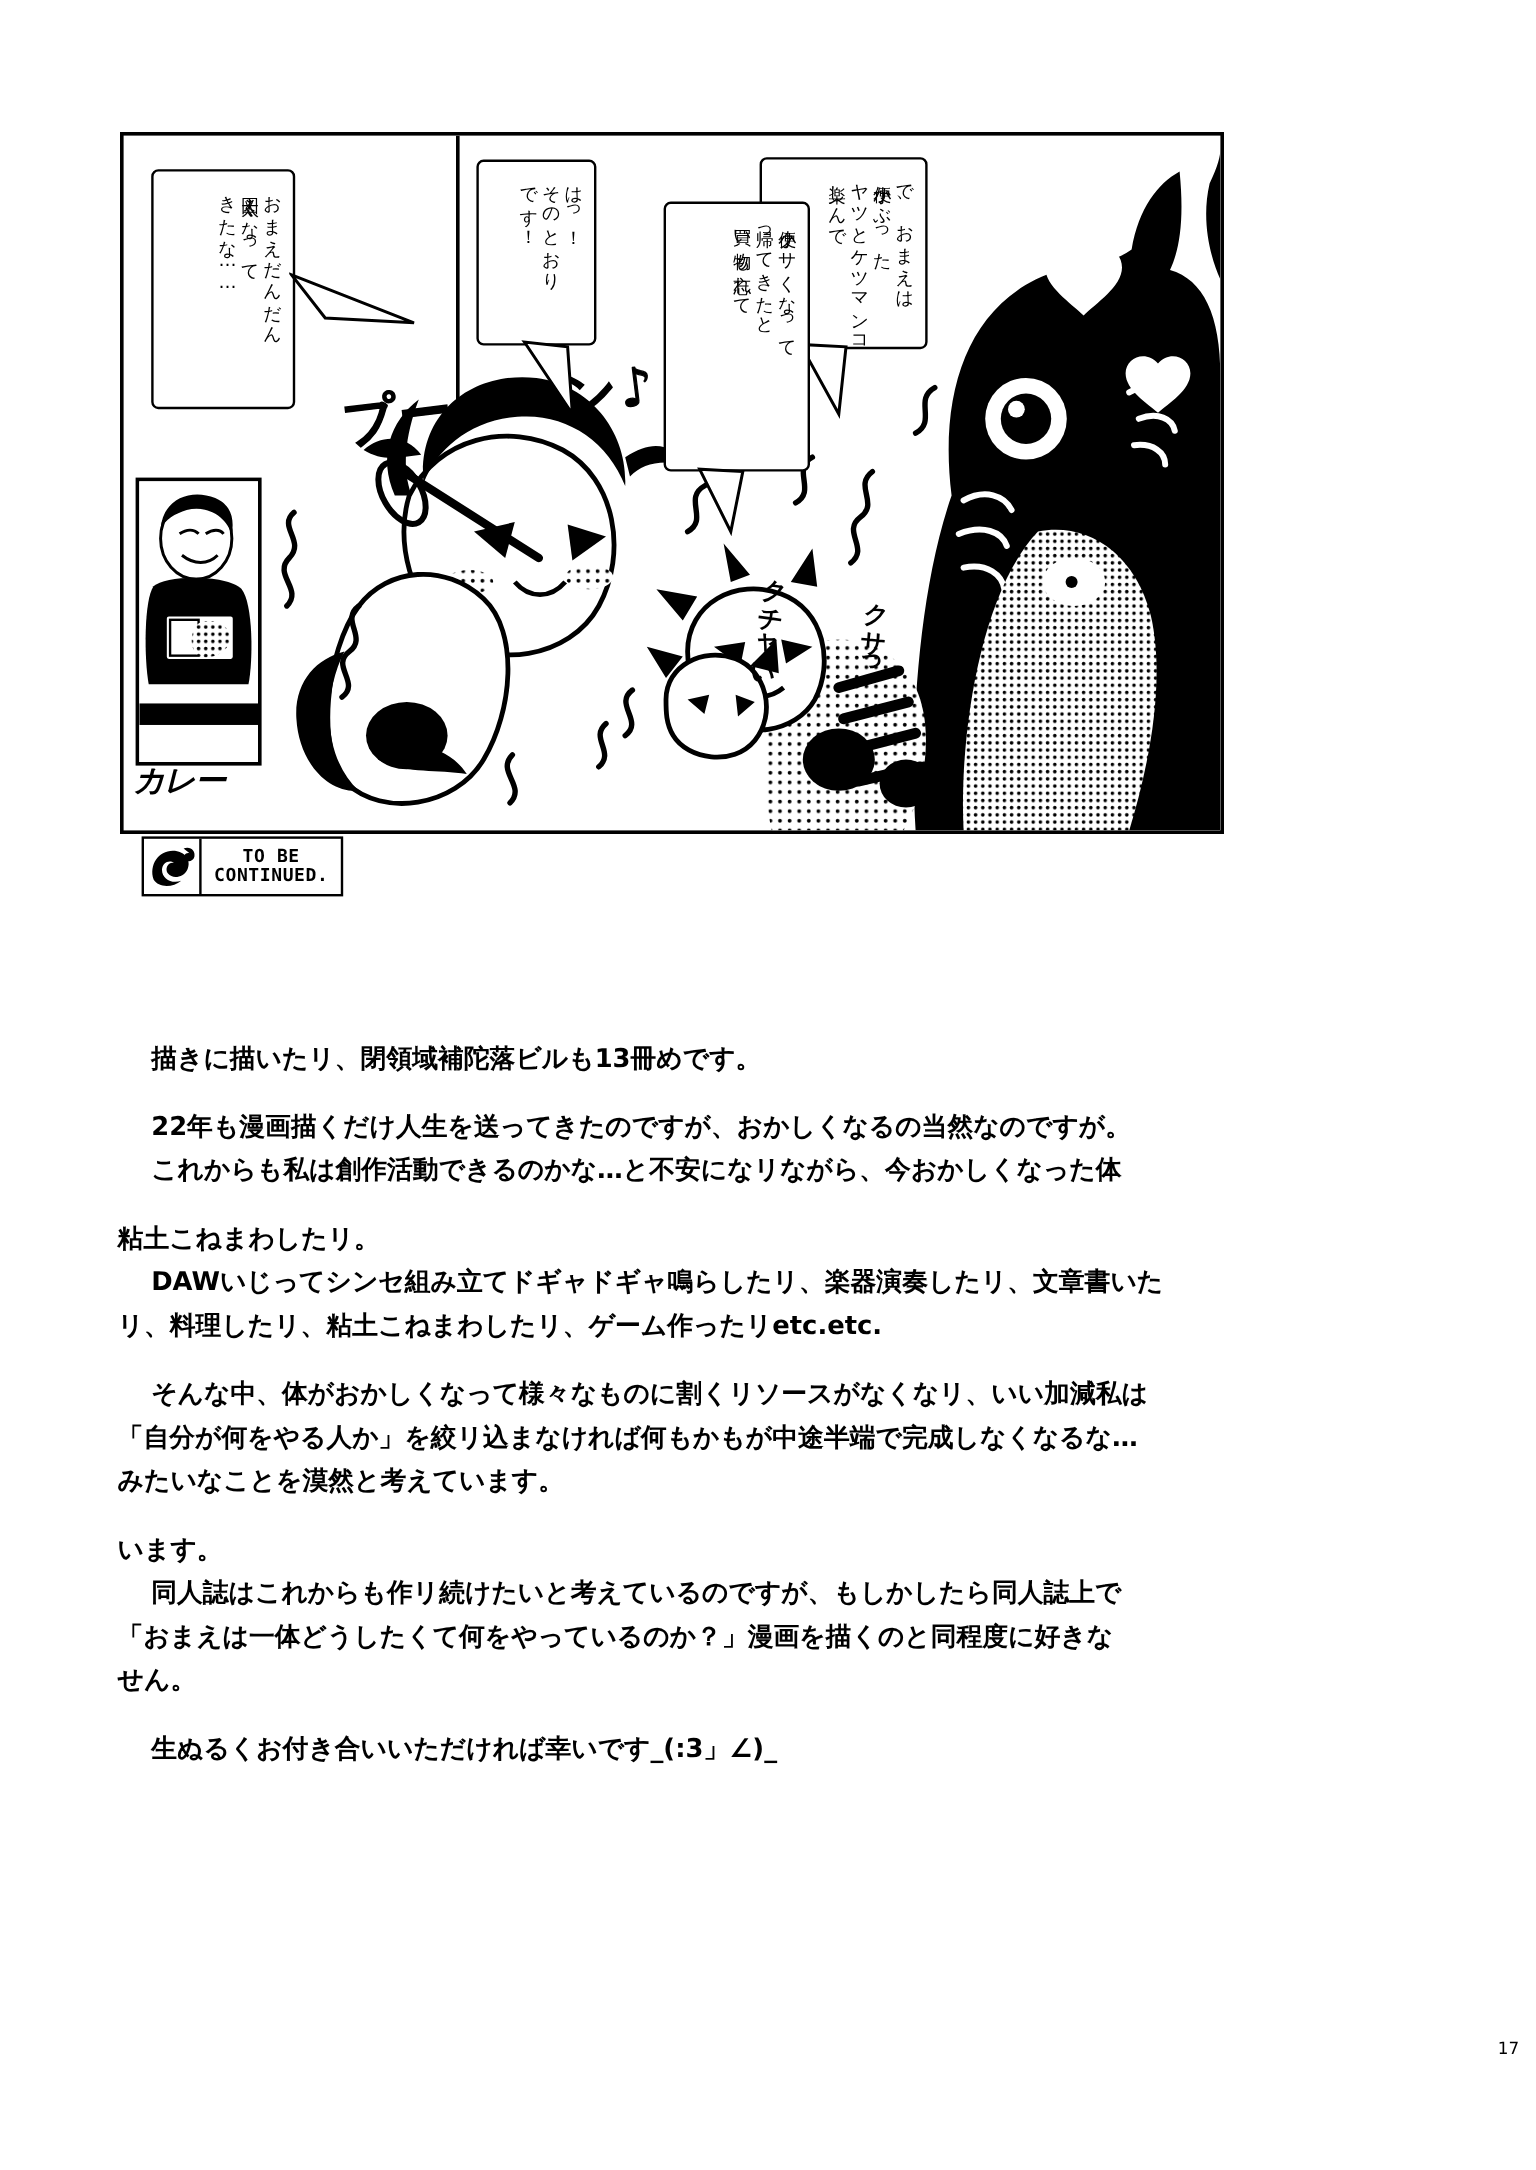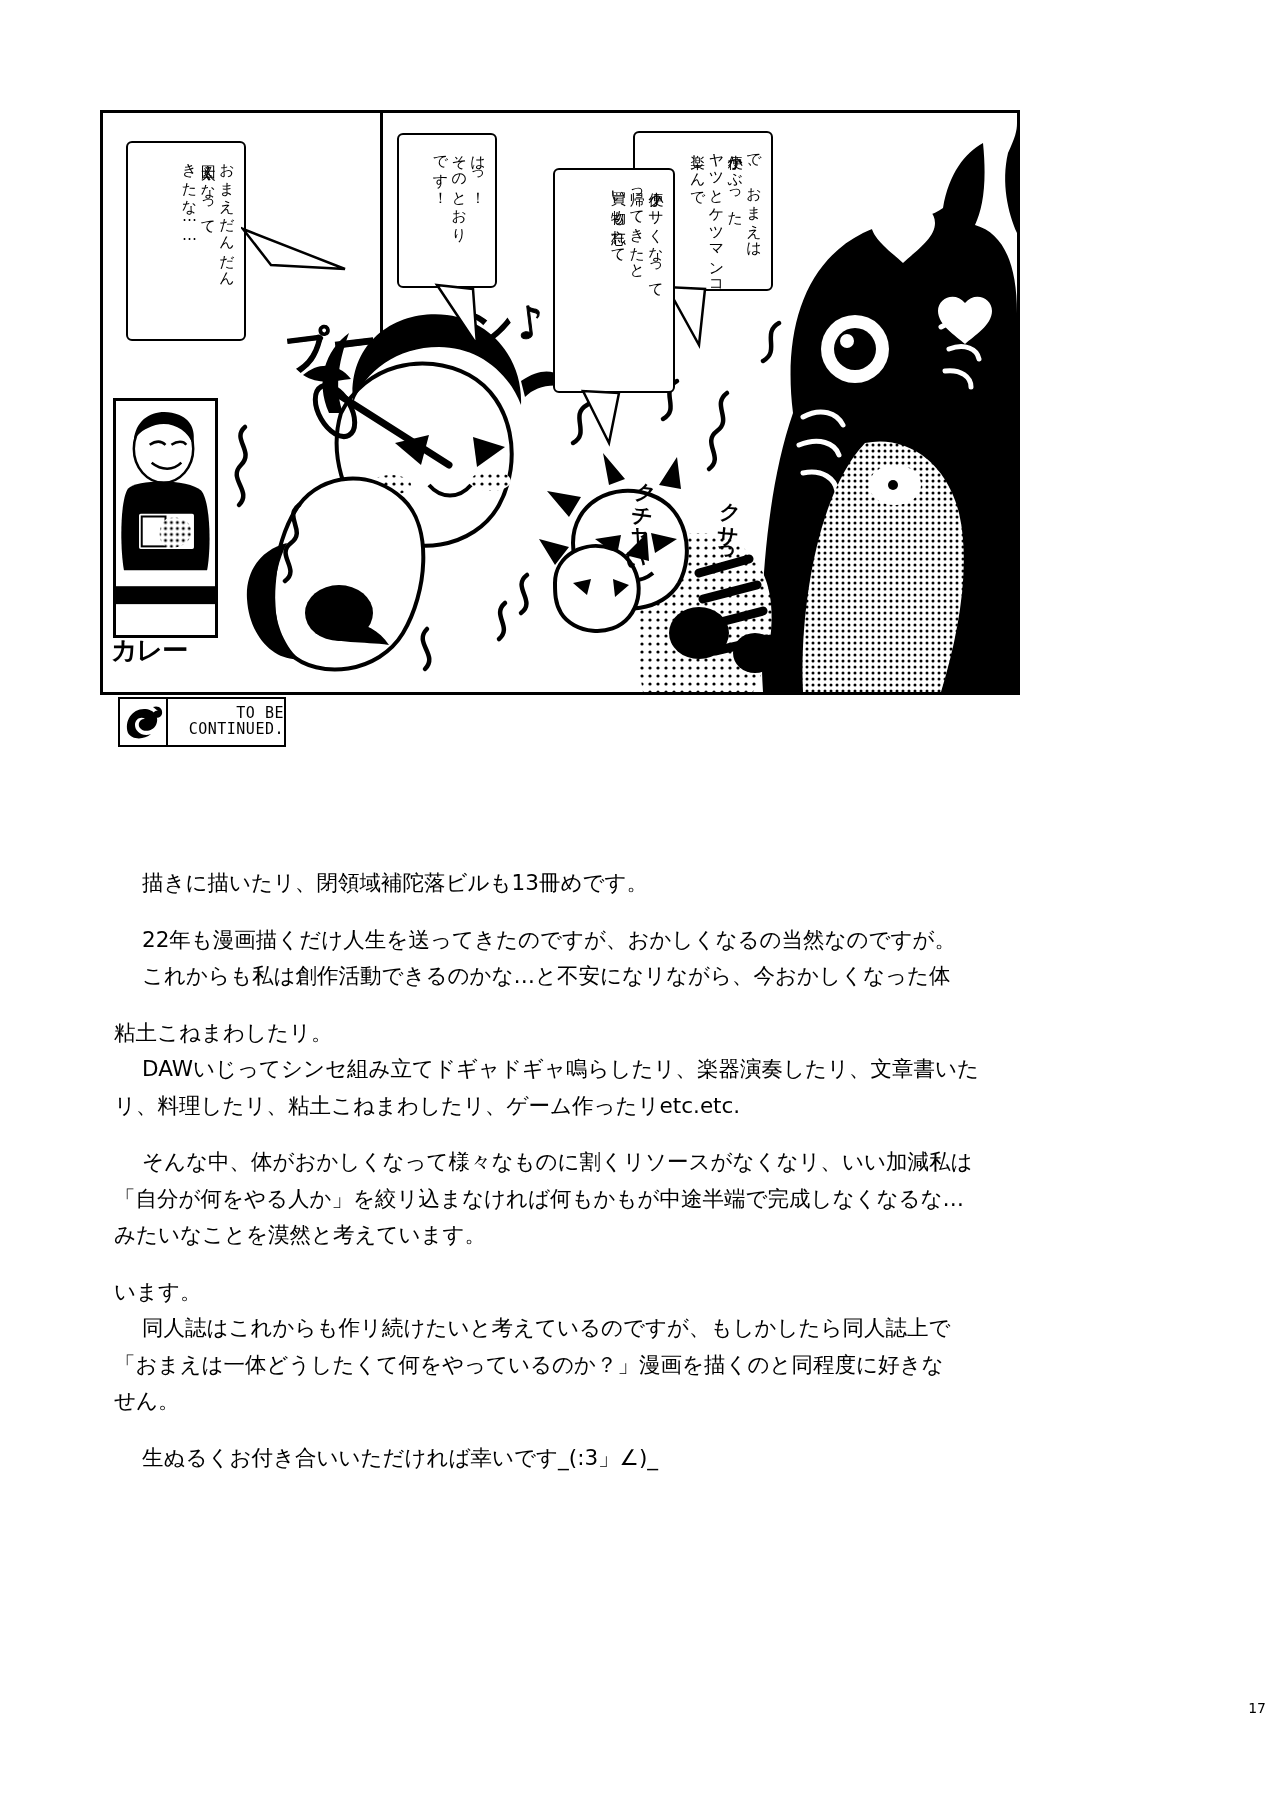--- a/index.html
+++ b/index.html
@@ -96,20 +96,21 @@
     overflow: hidden;
   }
   #curry-label {
     position: absolute;
     left: 0px;
     bottom: 4px;
     font-family: "DejaVu Sans", sans-serif;
     font-weight: bold;
     font-size: 26px;
     letter-spacing: -1px;
+    font-style: italic;
   }
   #curry-sub {
     position: absolute;
     left: 48px;
     bottom: 34px;
     font-family: "DejaVu Sans", sans-serif;
     font-size: 8px;
   }
 
   
@@ -127,42 +128,43 @@
   }
   #tbc-orn {
     width: 46px;
     height: 100%;
     border-right: 2px solid #000;
     position: relative;
     overflow: hidden;
   }
   #tbc-text {
     flex: 1;
-    text-align: right;
+    text-align: center;
     font-family: "DejaVu Sans Mono", monospace;
-    font-weight: normal;
+    font-weight: bold;
     font-size: 15px;
     line-height: 1.05;
     letter-spacing: 0.5px;
   }
 
   
   #afterword {
     position: absolute;
     left: 98px;
     top: 868px;
     width: 1060px;
     font-family: "DejaVu Sans", sans-serif;
     font-size: 21.5px;
     line-height: 1.42;
     color: #000;
   }
   #afterword p {
-    margin: 0 0 6px 16px;
+    margin: 0 0 6px 0;
     text-indent: 0;
+    font-weight: bold;
   }
   .para-block { margin-bottom: 26px; }
   .indent { padding-left: 28px; }
 
   #page-number {
     position: absolute;
     right: 14px;
     top: 1700px;
     font-family: "DejaVu Sans", sans-serif;
     font-size: 14px;

